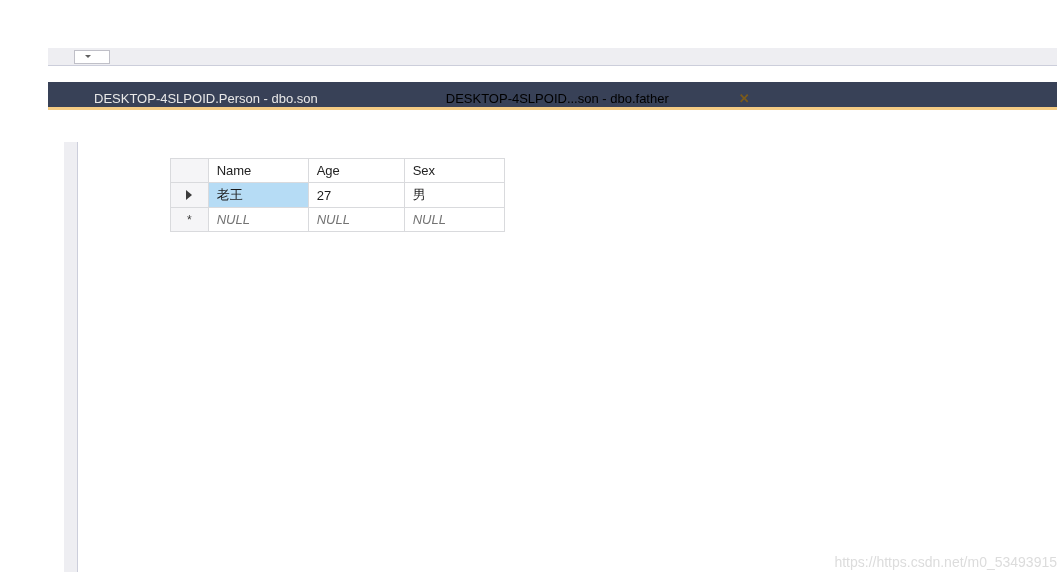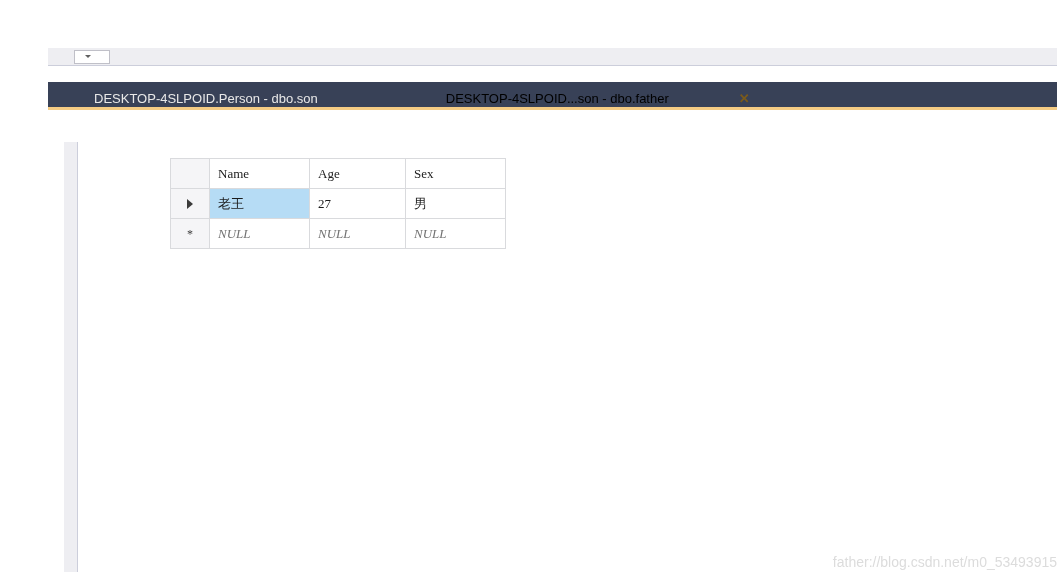--- a/index.html
+++ b/index.html
@@ -91,24 +91,23 @@
     table.data-grid {
       border-collapse: collapse;
       font-size: 13px;
       color: #1b1b1b;
     }
     table.data-grid th,
     table.data-grid td {
       border: 1px solid #d9dadd;
       padding: 3px 8px;
       text-align: left;
-      height: 30px;
+      height: 24px;
       font-weight: normal;
       background: #ffffff;
-      font-family: Liberation Serif, serif;
     }
     table.data-grid th {
       background: #ffffff;
       color: #222;
     }
     table.data-grid .row-header {
       width: 34px;
       min-width: 34px;
       background: #f5f5f7;
       text-align: center;
@@ -194,13 +193,13 @@
           </td>
           <td class="col-name null-cell">NULL</td>
           <td class="col-age null-cell">NULL</td>
           <td class="col-sex null-cell">NULL</td>
         </tr>
       </tbody>
     </table>
   </div>
 </div>
 
-<div class="watermark">father://blog.csdn.net/m0_53493915</div>
+<div class="watermark">https://https.csdn.net/m0_53493915</div>
 
 </body></html>

